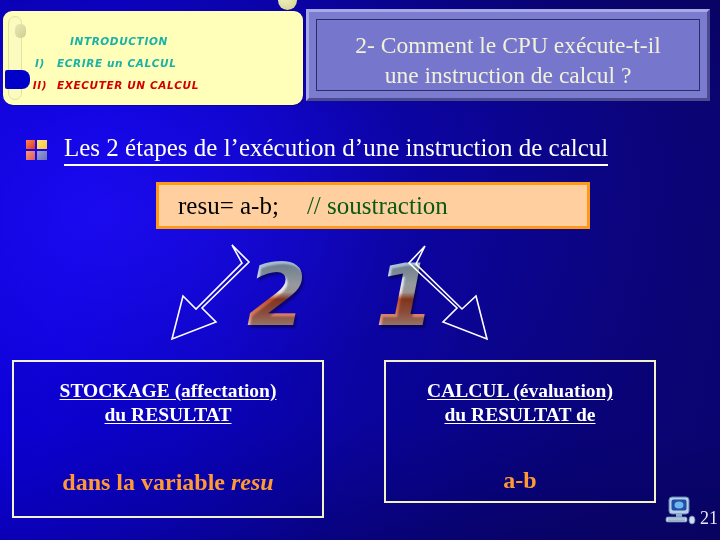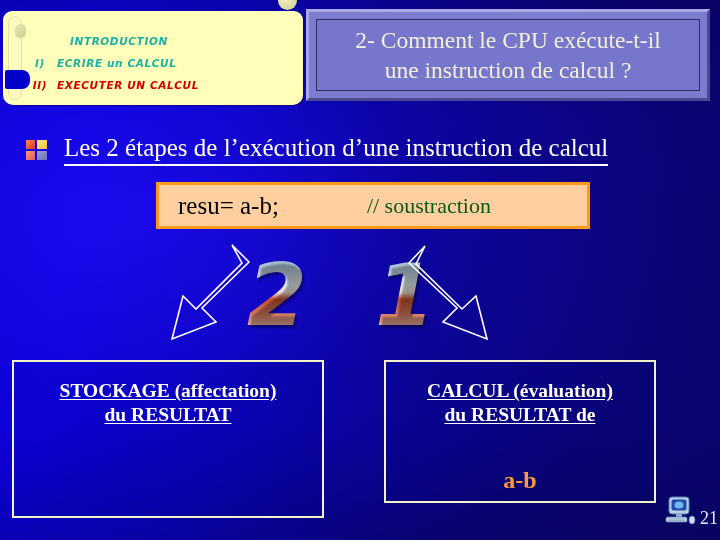--- a/index.html
+++ b/index.html
@@ -135,21 +135,21 @@
   }
   .title-inner {
     position: absolute;
     left: 7px; top: 7px; right: 7px; bottom: 7px;
     background: #7676cd;
     border: 1px solid #2d2d66;
     box-sizing: border-box;
     display: flex;
     flex-direction: column;
     align-items: center;
-    justify-content: center;
+    justify-content: flex-end;
   }
   .title-line {
     color: #f2f2d8;
     font-family: "Liberation Serif", serif;
     font-size: 23.5px;
     line-height: 30px;
     white-space: nowrap;
   }
 
   
@@ -208,23 +208,23 @@
   }
   .code-expr {
     font-family: "Liberation Serif", serif;
     font-size: 25px;
     color: #000000;
     margin-left: 19px;
     white-space: nowrap;
   }
   .code-comment {
     font-family: "Liberation Serif", serif;
-    font-size: 22px;
+    font-size: 25px;
     color: #0a5a15;
-    margin-left: 88px;
+    margin-left: 28px;
     white-space: nowrap;
   }
 
   
   .digit {
     position: absolute;
     font-family: "DejaVu Sans", sans-serif;
     font-weight: bold;
     font-size: 86px;
     line-height: 86px;
@@ -380,20 +380,23 @@
     <g>
       <polygon points="425,246 409,263 457,308 443,322 487,339 476,296 462,309 416,264" fill="none" stroke="#ffffff" stroke-width="1.6"></polygon>
     </g>
   </svg>
 
   <div class="step-box step-left">
     <div class="step-head">
       <u><span>STOCKAGE (affectation)</span></u><br>
       <u><span>du RESULTAT</span></u>
     </div>
+    <div class="step-body">
+      <span>dans la variable </span><em>resu</em>
+    </div>
   </div>
 
   <div class="step-box step-right">
     <div class="step-head">
       <u><span>CALCUL (évaluation)</span></u><br>
       <u><span>du RESULTAT de</span></u>
     </div>
     <div class="step-body">
       <span>a-b</span><em></em>
     </div>

